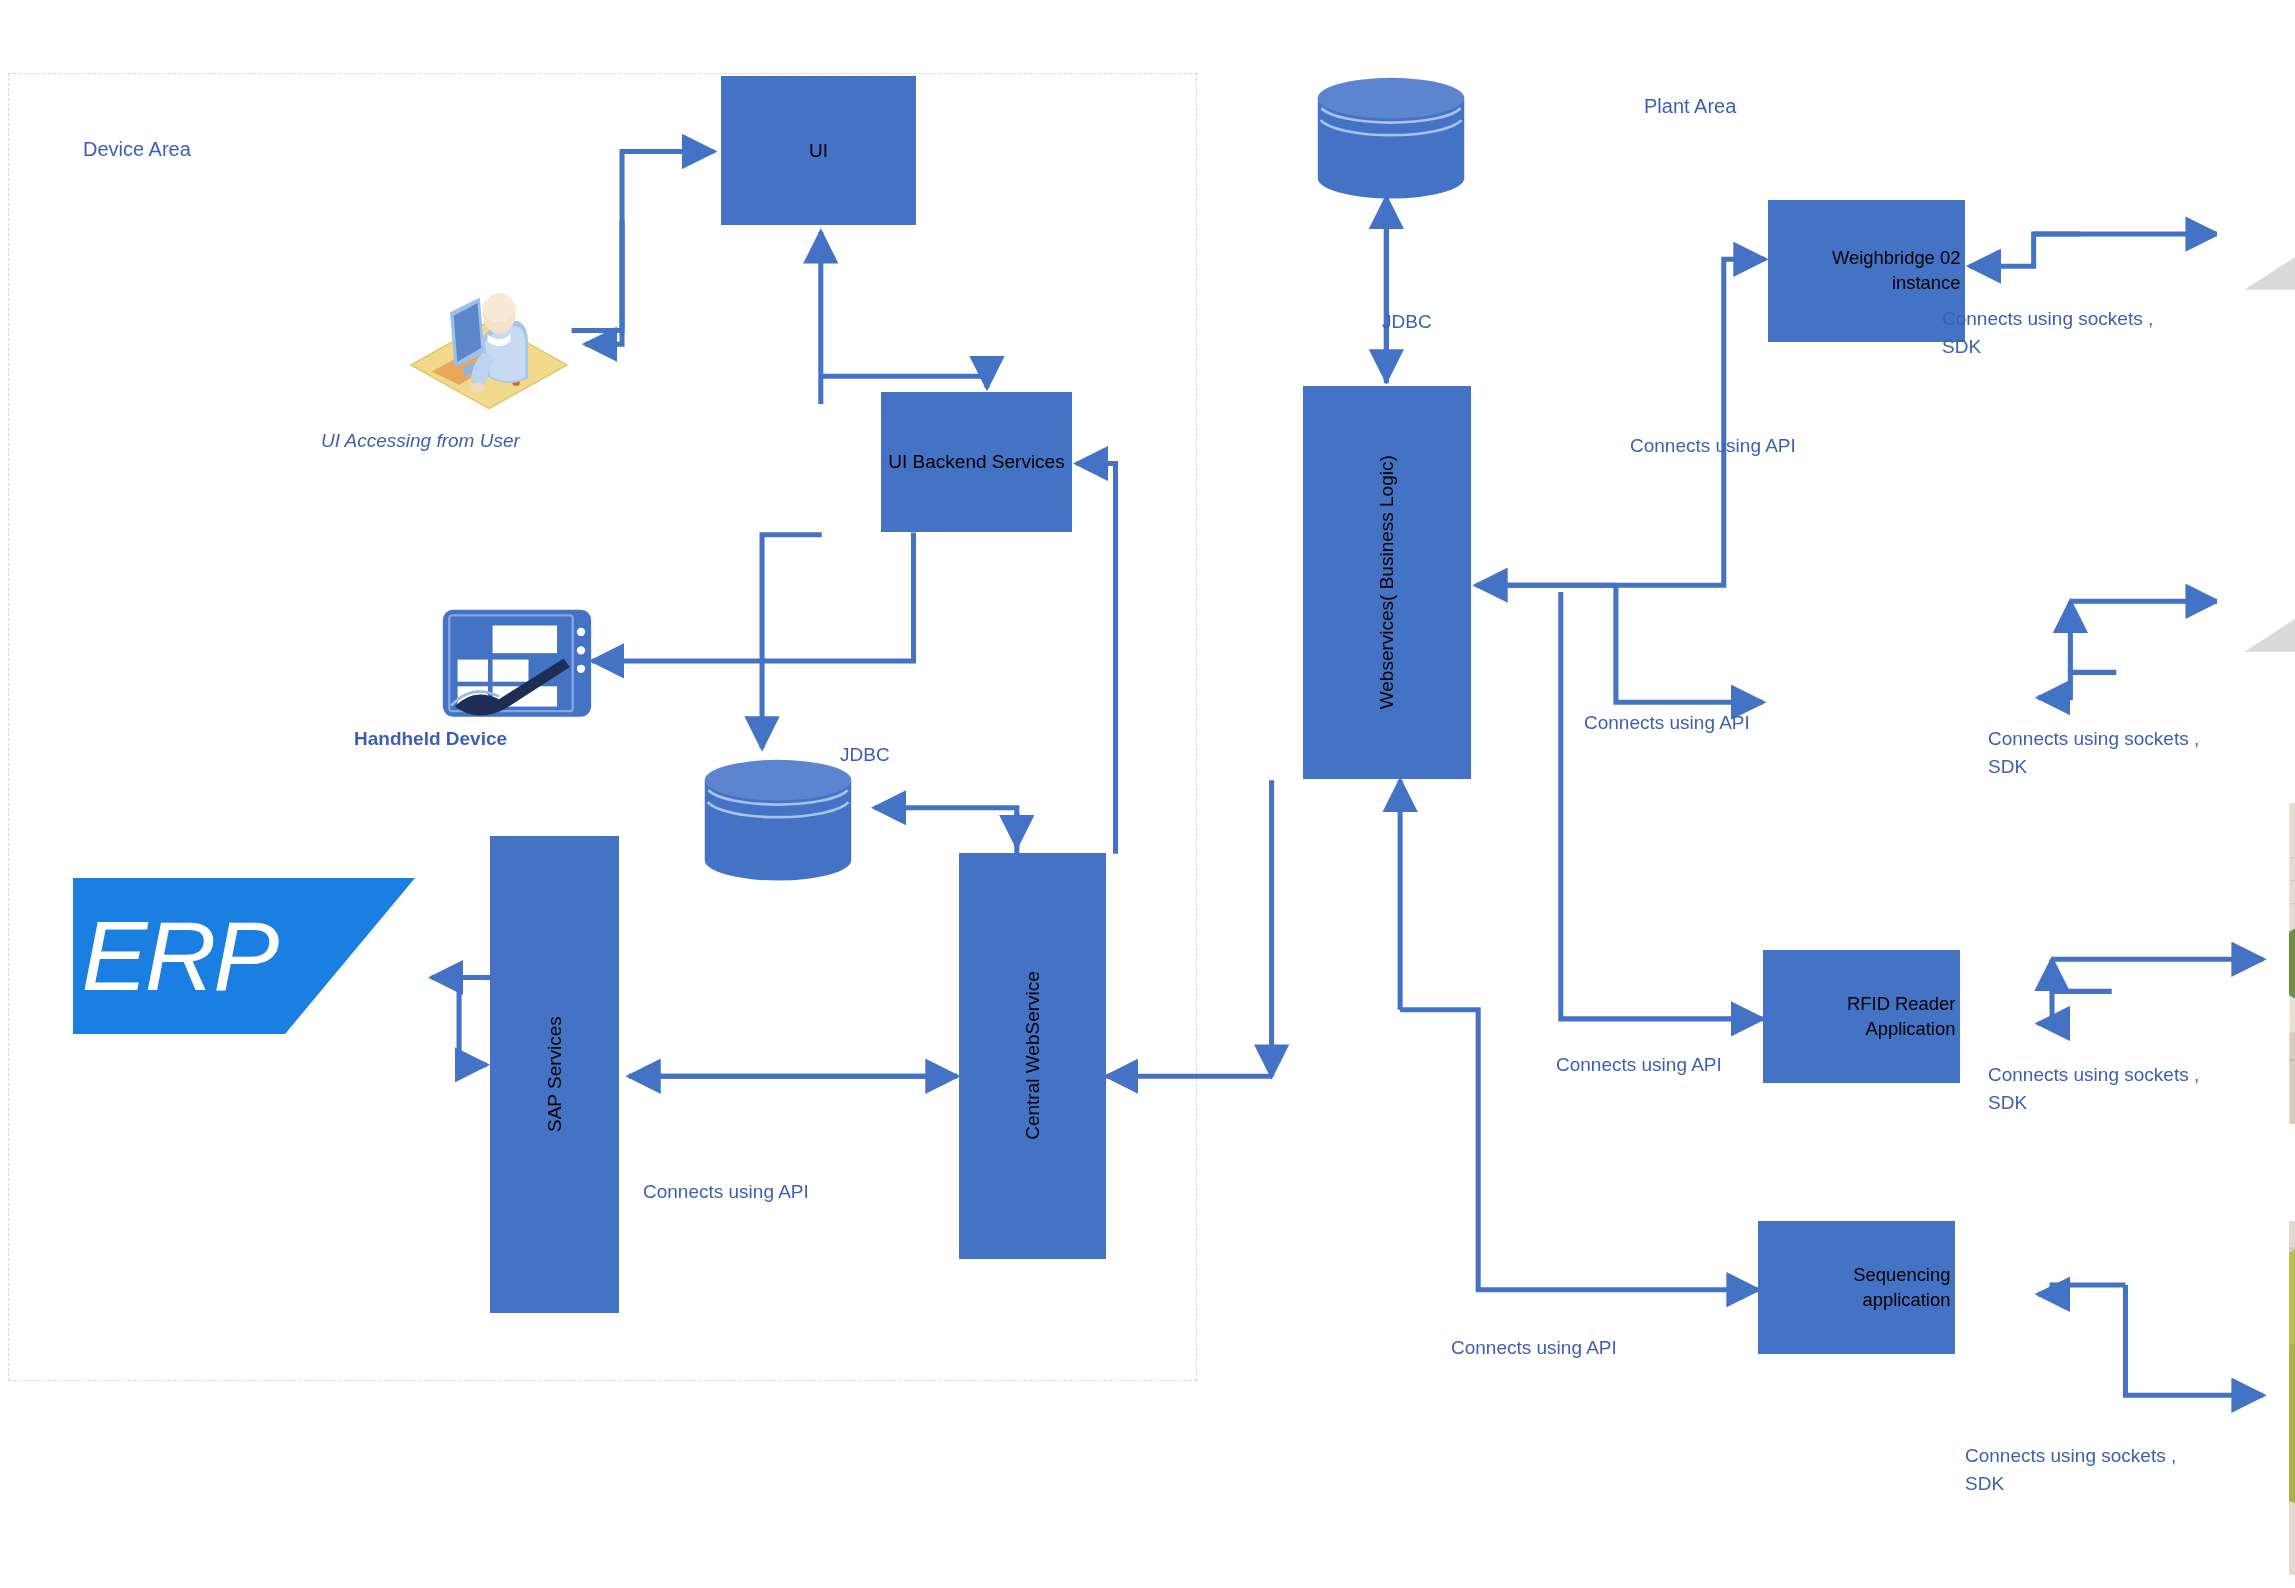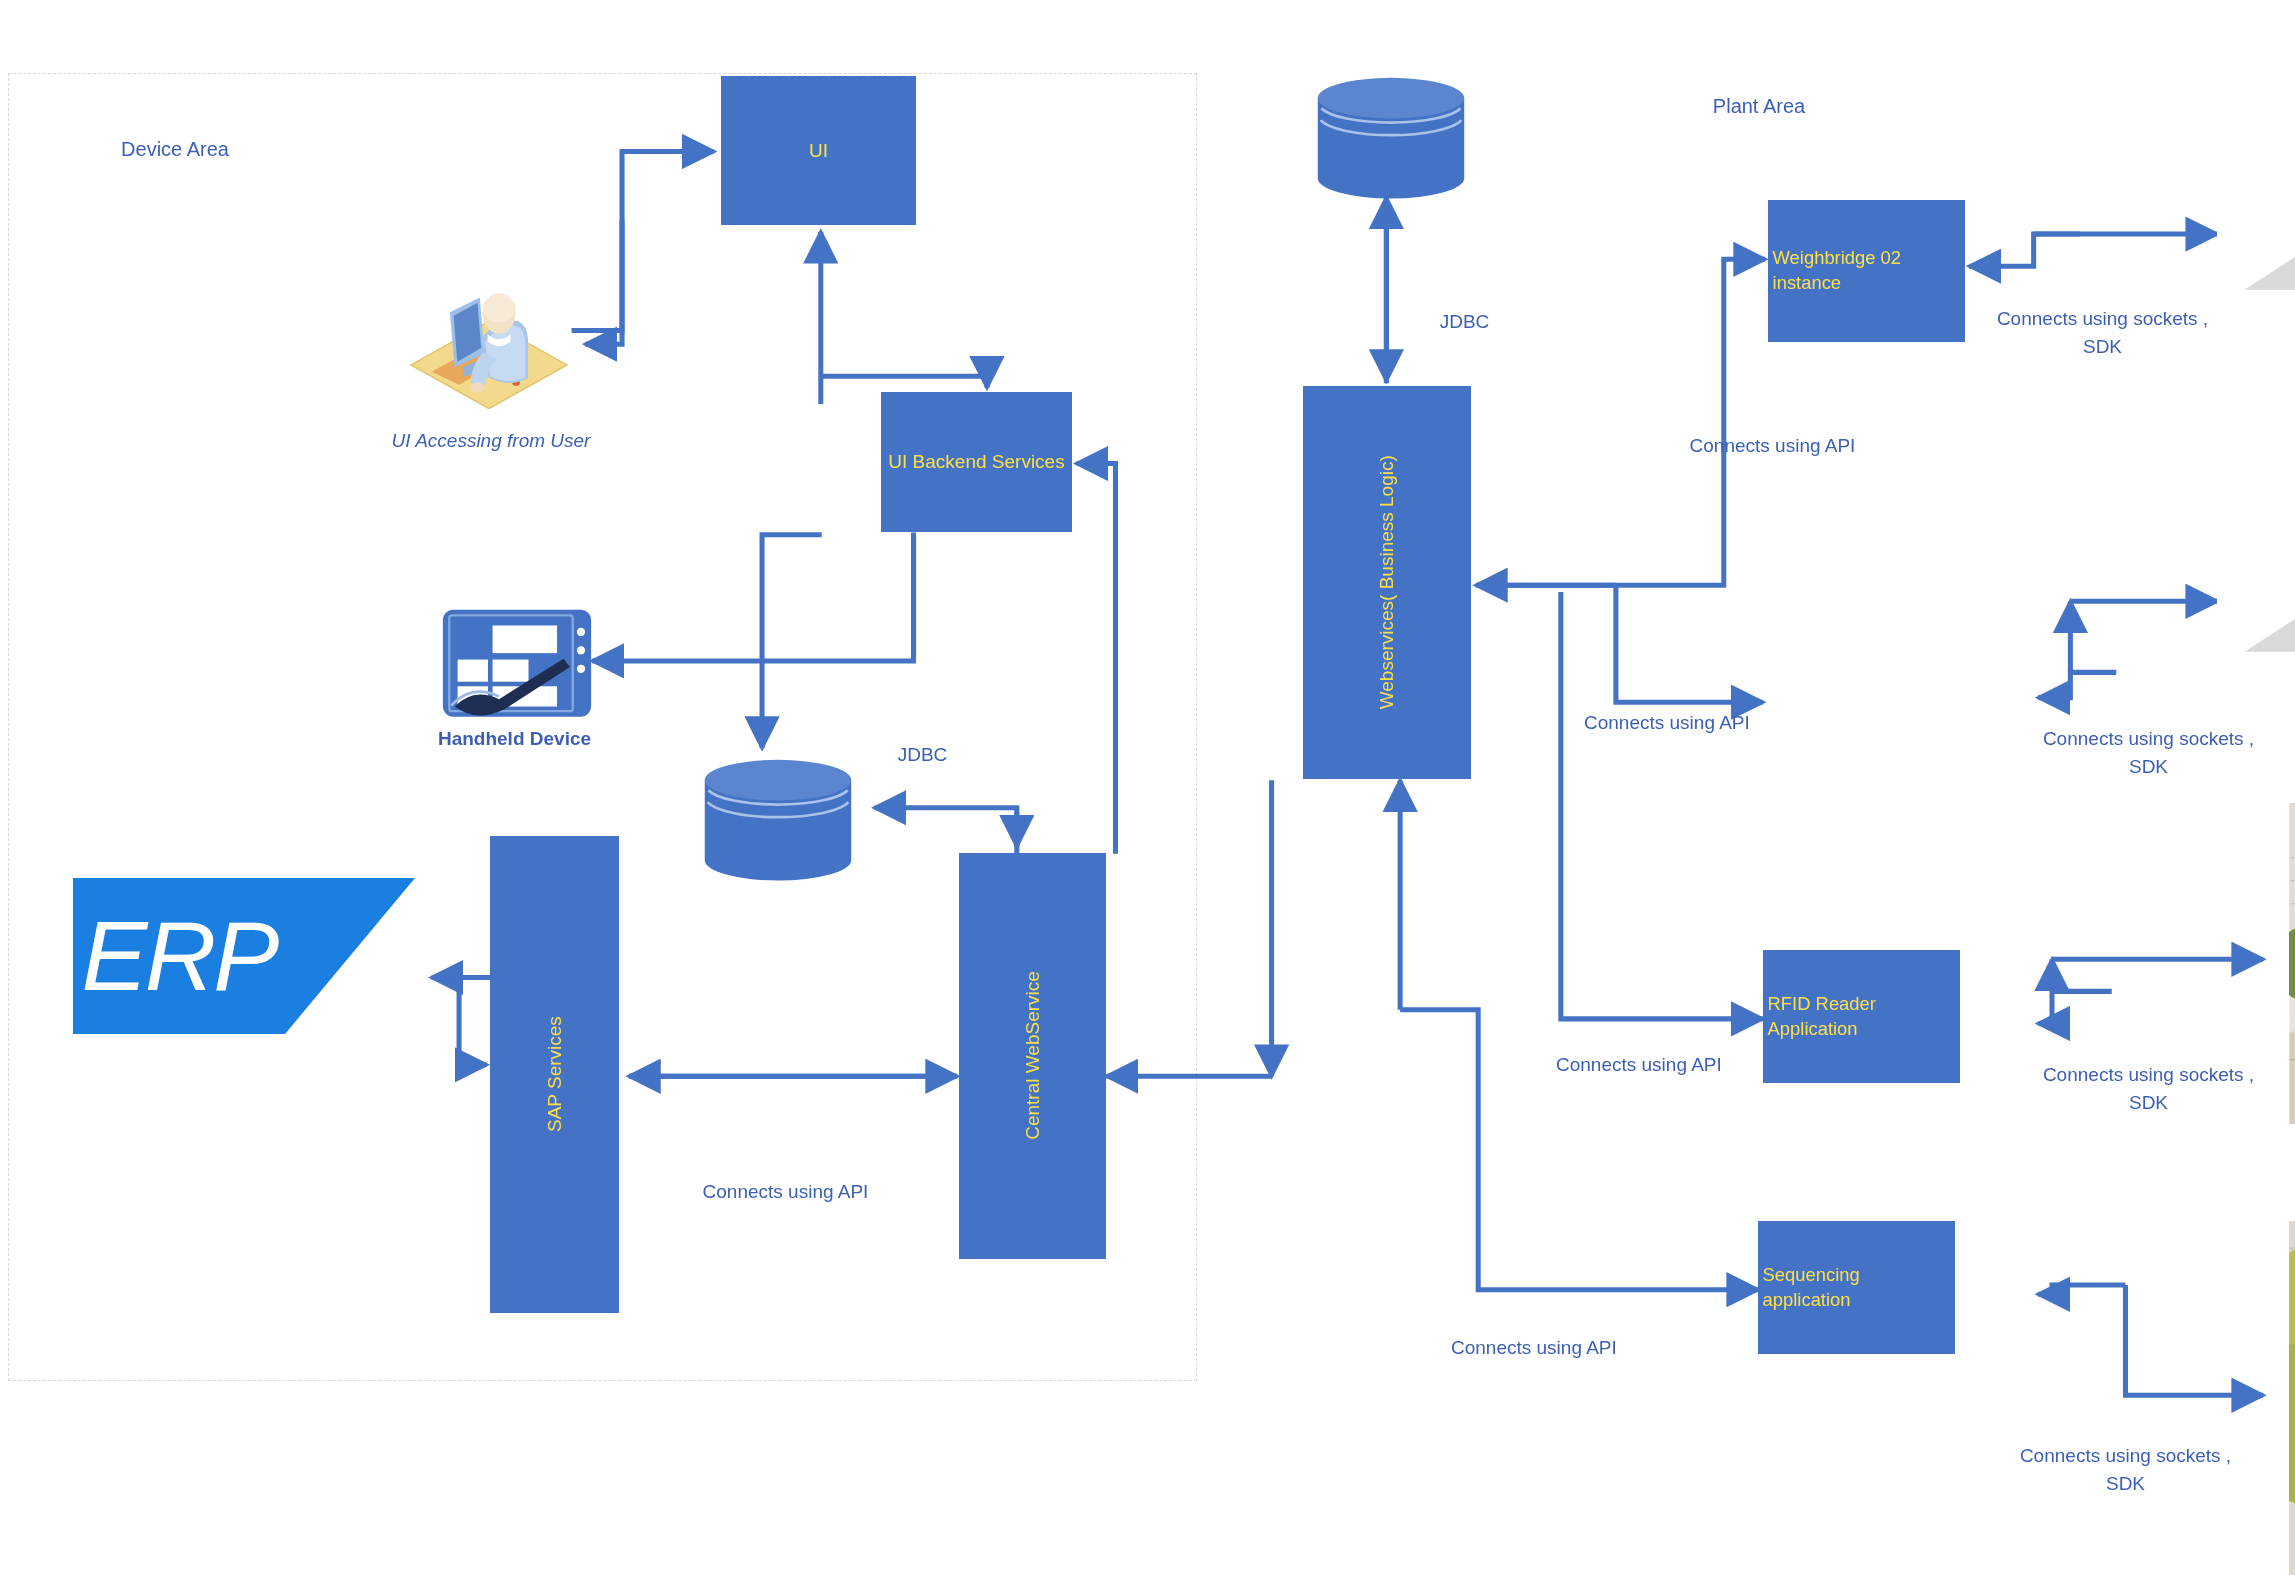--- a/index.html
+++ b/index.html
@@ -15,40 +15,40 @@
   .zone-cloud{
     position:absolute;
     left:8.3px;top:73px;width:1189px;height:1308px;
     border:1.8px dashed #d6d6d6;
     box-sizing:border-box;
   }
   
   .node{
     position:absolute;
     background:#4472c4;
-    color:#fde047;
+    color:#000000;
     display:flex;
     align-items:center;
     justify-content:center;
-    text-align:left;
+    text-align:right;
     line-height:1.35;
     box-sizing:border-box;
     font-weight:400;
   }
   .node span{display:block;padding:0 4.6px;}
   .node.vert span{
     writing-mode:vertical-rl;
     transform:rotate(180deg);
     padding:4.6px 0;
   }
   
   .lbl{
     position:absolute;
     color:#3c5fb5;
-    text-align:center;
+    text-align:left;
     line-height:1.45;
     white-space:pre-line;
   }
   .lbl.left{text-align:left;}
   
   #wires{position:absolute;left:0;top:0;width:2938px;height:1588px;pointer-events:none;}
   
   .erp{
     position:absolute;
     left:73px;top:878px;width:342px;height:156px;

